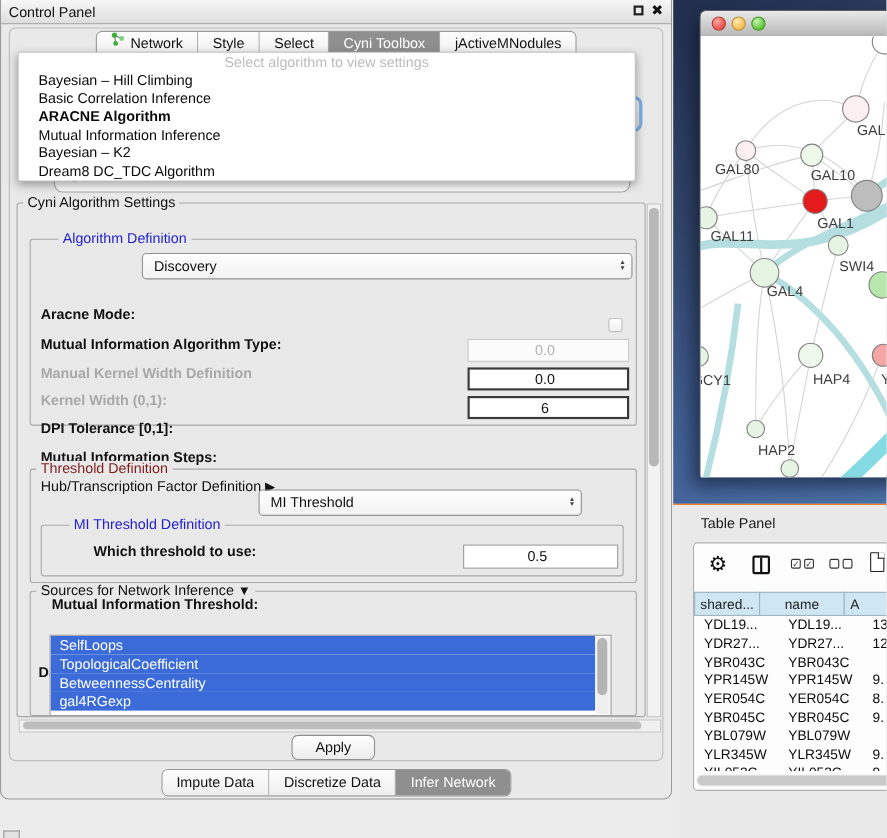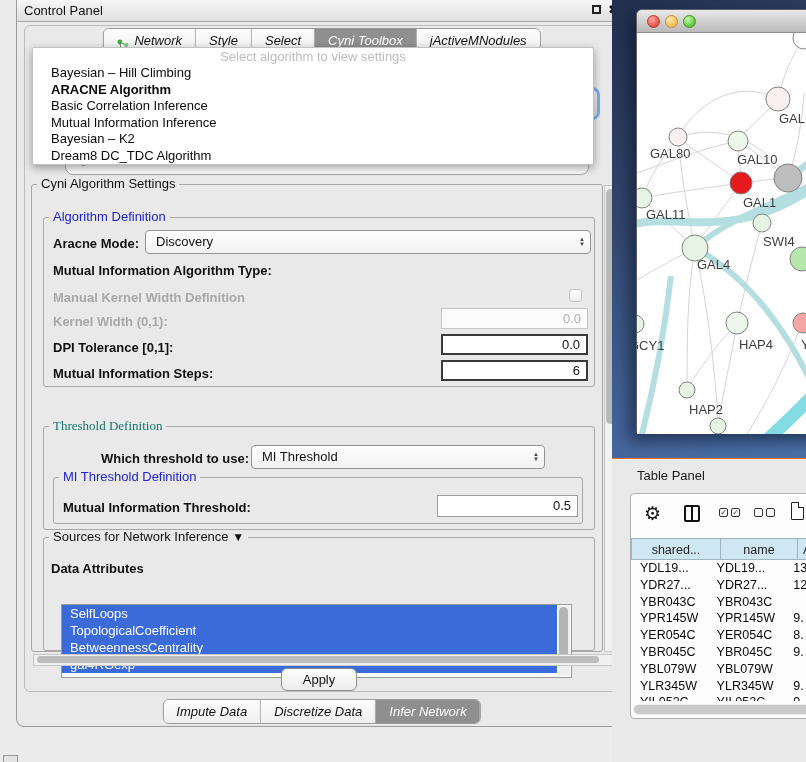--- a/index.html
+++ b/index.html
@@ -1,37 +1,37 @@
 <!DOCTYPE html>
 <html><head>
 <meta charset="utf-8">
 <style>
   html,body{margin:0;padding:0;}
   body{width:806px;height:762px;overflow:hidden;position:relative;background:#ececec;
        font-family:"Liberation Sans","DejaVu Sans",sans-serif;font-size:13px;color:#111;}
 
   
-  .cp{position:absolute;left:16px;top:8;width:611px;height:727px;background:#e9e9e9;
+  .cp{position:absolute;left:0;top:8;width:611px;height:727px;background:#e9e9e9;
       border:1px solid #9a9a9a;border-top:none;border-radius:0 0 8px 8px;box-sizing:border-box;}
   .cp-titlebar{position:absolute;left:0;top:0;width:100%;height:22px;
       background:linear-gradient(#f7f7f7,#dedede);border-bottom:1px solid #aaa;box-sizing:border-box;}
   .cp-title{position:absolute;left:7px;top:3px;font-size:13px;color:#111;}
   .float-ico{position:absolute;right:25px;top:5px;width:9px;height:9px;border:2px solid #222;box-sizing:border-box;}
   .close-ico{position:absolute;right:7px;top:2px;font-size:13px;font-weight:900;color:#111;}
 
   .outer-border{position:absolute;left:7px;top:25px;width:595px;height:667px;
       border:1px solid #bdbdbd;border-radius:6px;box-sizing:border-box;}
 
   
   .seg{position:absolute;display:flex;align-items:stretch;height:23px;
       border:1px solid #9a9a9a;border-radius:6px;overflow:hidden;background:#f4f4f4;}
   .seg-top{left:50%;top:28px;transform:translateX(-50%);}
   .seg-bottom{left:50%;top:699px;transform:translateX(-50%);}
   .seg .tab{padding:0 13px;line-height:22px;background:linear-gradient(#fdfdfd,#efefef);
-      border-right:1px solid #a9a9a9;white-space:nowrap;display:flex;align-items:flex-end;gap:5px;font-style:italic;}
+      border-right:1px solid #a9a9a9;white-space:nowrap;display:flex;align-items:flex-start;gap:5px;}
   .seg .tab:last-child{border-right:none;}
   .seg .tab.sel{background:#8f8f8f;color:#fff;}
   .net-ico{width:13px;height:13px;display:inline-block;}
 
   
   .popup{position:absolute;left:15px;top:47px;width:562px;height:118px;background:#fff;
       border:1px solid #c2c2c2;border-radius:2px;box-shadow:0 3px 9px rgba(0,0,0,.35);z-index:20;box-sizing:border-box;}
   .popup-header{height:17px;line-height:17px;text-align:center;color:#bcbcbc;}
   .popup-item{height:16.5px;line-height:16.5px;padding-left:18px;color:#0a0a0a;}
   .popup-item.bold{font-weight:bold;}
@@ -39,44 +39,44 @@
   
   .ghost-combo{position:absolute;left:48px;top:142px;width:524px;height:33px;
       border:1px solid #a8a8a8;border-radius:8px;background:#fbfbfb;z-index:5;box-sizing:border-box;}
   .ghost-combo .val{position:absolute;left:14px;top:0;line-height:31px;color:#9f9f9f;}
   .focus-stepper{position:absolute;left:556px;top:90px;width:24px;height:27px;border-radius:5px;
       background:linear-gradient(#f2f2f2,#dcdcdc);box-shadow:0 0 0 3px #79aee9;z-index:4;}
 
   
   .gb{position:absolute;border:1px solid #a8a8a8;border-radius:3px;box-sizing:border-box;}
   .gb-title{position:absolute;background:#e9e9e9;padding:0 4px;line-height:14px;z-index:2;white-space:nowrap;}
-  .t-black{color:#111;} .t-blue{color:#2323cc;} .t-green{color:#0f766e;font-family:Liberation Serif, serif;}
-
-  .lbl{position:absolute;font-weight:bold;color:#111;white-space:nowrap;}
+  .t-black{color:#111;} .t-blue{color:#2323cc;margin-left:20px;} .t-green{color:#7f1d1d;}
+
+  .lbl{position:absolute;font-weight:bold;color:#111;white-space:nowrap;margin-top:42px;}
   .lbl.dis{color:#a8a8a8;}
   .plain{font-weight:normal;}
 
   .combo{position:absolute;background:linear-gradient(#fefefe,#f2f2f2);border:1px solid #949494;
       border-radius:4px;box-sizing:border-box;}
   .combo .val{position:absolute;left:10px;top:0;line-height:22px;color:#111;white-space:nowrap;}
   .stepper{position:absolute;right:5px;top:50%;transform:translateY(-50%);display:flex;flex-direction:column;
       align-items:center;font-size:6px;line-height:5px;color:#444;}
 
   .field{position:absolute;background:#fff;border:1px solid #9a9a9a;box-sizing:border-box;
-      text-align:right;padding-right:6px;line-height:19px;color:#111;}
+      text-align:center;padding-right:6px;line-height:19px;color:#111;}
   .field.strong{border:2px solid #3a3a3a;line-height:18px;}
   .field.dis{border-color:#c6c6c6;color:#b2b2b2;background:#fbfbfb;}
   .checkbox{position:absolute;width:13px;height:13px;border:1px solid #c4c4c4;border-radius:3px;
       background:linear-gradient(#ffffff,#efefef);box-sizing:border-box;}
 
   .disclosure{font-size:12px;color:#111;}
 
   
   .attr-list{position:absolute;left:44px;top:577px;width:511px;height:74px;background:#fff;
-      border:1px solid #9a9a9a;box-sizing:border-box;overflow:hidden;margin-top:27px;}
+      border:1px solid #9a9a9a;box-sizing:border-box;overflow:hidden;}
   .attr-item{height:17px;line-height:17px;padding-left:8px;background:#3b6bd8;color:#fff;margin-right:14px;}
   .attr-vscroll{position:absolute;right:1px;top:1px;width:12px;height:70px;background:#efefef;}
   .attr-vscroll .thumb{position:absolute;left:1px;top:1px;width:9px;height:52px;background:#b4b4b4;border-radius:5px;}
 
   
   .vscroll{position:absolute;left:587px;top:185px;width:13px;height:467px;background:#f2f2f2;
       border:1px solid #c6c6c6;box-sizing:border-box;}
   .vscroll .thumb{position:absolute;left:1px;top:3px;width:9px;height:235px;background:#b8b8b8;border-radius:5px;}
   .hscroll{position:absolute;left:16px;top:654px;width:584px;height:12px;background:#f0f0f0;
       border:1px solid #c8c8c8;box-sizing:border-box;}
@@ -178,22 +178,22 @@
     <span class="val">gal-filtered sif default node</span>
     <span class="stepper">
         <span>▲</span>
         <span>▼</span>
       </span>
   </div>
 
   <div class="popup">
     <div class="popup-header">Select algorithm to view settings</div>
     <div class="popup-item">Bayesian – Hill Climbing</div>
+    <div class="popup-item">Basic Correlation Inference</div>
     <div class="popup-item bold">ARACNE Algorithm</div>
-    <div class="popup-item">Basic Correlation Inference</div>
     <div class="popup-item">Mutual Information Inference</div>
     <div class="popup-item">Bayesian – K2</div>
     <div class="popup-item">Dream8 DC_TDC Algorithm</div>
   </div>
 
   <span class="gb-title t-black" style="left:20px;top:177px;">Cyni Algorithm Settings</span>
   <div class="gb" style="left:14px;top:184px;width:572px;height:468px;"></div>
   <div class="vscroll">
       <div class="thumb"></div>
     </div>
@@ -217,20 +217,24 @@
 
   <span class="lbl dis" style="left:36px;top:314px;">Kernel Width (0,1):</span>
   <div class="field dis" style="left:424px;top:308px;width:147px;height:21px;">0.0</div>
 
   <span class="lbl" style="left:36px;top:340px;">DPI Tolerance [0,1]:</span>
   <div class="field strong" style="left:424px;top:334px;width:147px;height:21px;">0.0</div>
 
   <span class="lbl" style="left:36px;top:366px;">Mutual Information Steps:</span>
   <div class="field strong" style="left:424px;top:360px;width:147px;height:21px;">6</div>
 
+  <span class="lbl plain" style="left:36px;top:392px;font-weight:normal;">
+    <span>Hub/Transcription Factor Definition</span>
+    <span class="disclosure"> ▶</span>
+  </span>
 
   <span class="gb-title t-green" style="left:32px;top:419px;">Threshold Definition</span>
   <div class="gb" style="left:26px;top:426px;width:552px;height:104px;"></div>
 
   <span class="lbl" style="left:84px;top:451px;">Which threshold to use:</span>
   <div class="combo" style="left:234px;top:445px;width:294px;height:24px;">
     <span class="val">MI Threshold</span>
     <span class="stepper">
         <span>▲</span>
         <span>▼</span>
@@ -371,21 +375,21 @@
         <span class="sq">✓</span>
           <span class="sq">✓</span>
       </span>
       <span class="cb-pair" style="left:123px;">
         <span class="sq"></span>
           <span class="sq"></span>
       </span>
       <span class="doc-ico"></span>
     </div>
     <div class="tp-head">
-      <div class="th" style="width:90px;">shared...</div>
+      <div class="th" style="width:60px;">shared...</div>
       <div class="th" style="width:78px;">name</div>
       <div class="th" style="width:60px;text-align:left;padding-left:5px;">A</div>
     </div>
     <div class="tp-body">
 
         <div class="tr">
           <div class="td c1">YDL19...</div>
           <div class="td c2">YDL19...</div>
           <div class="td c3">13</div>
         </div>

